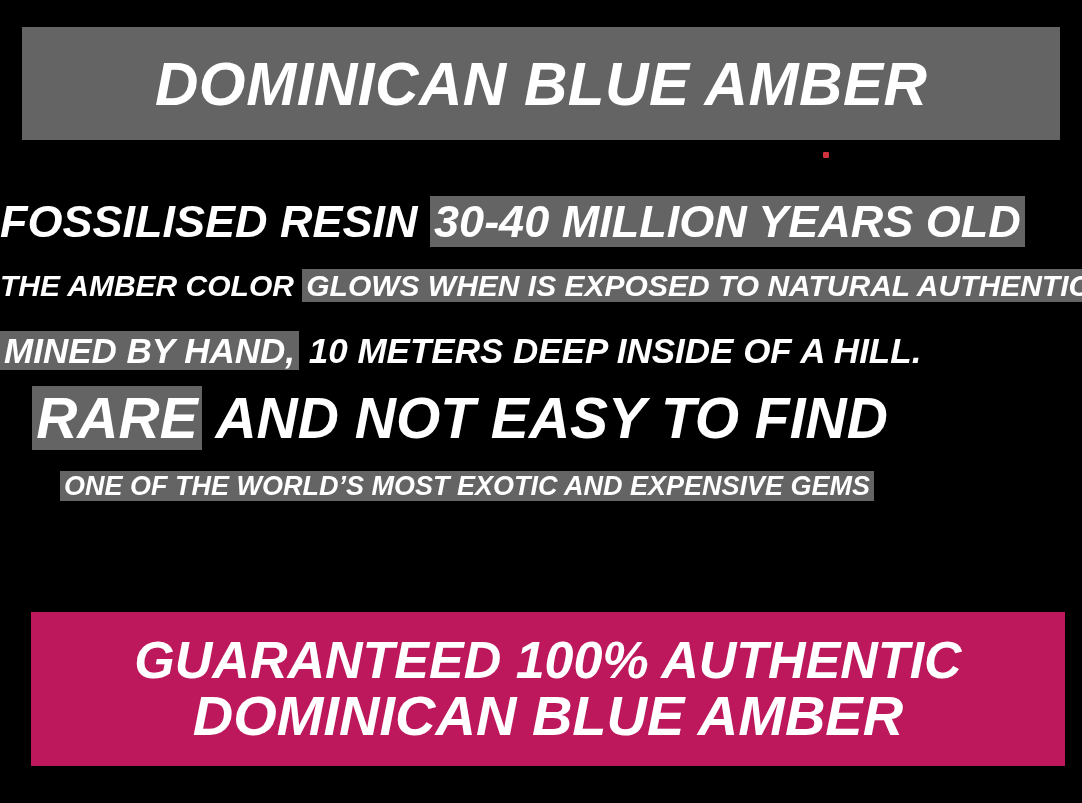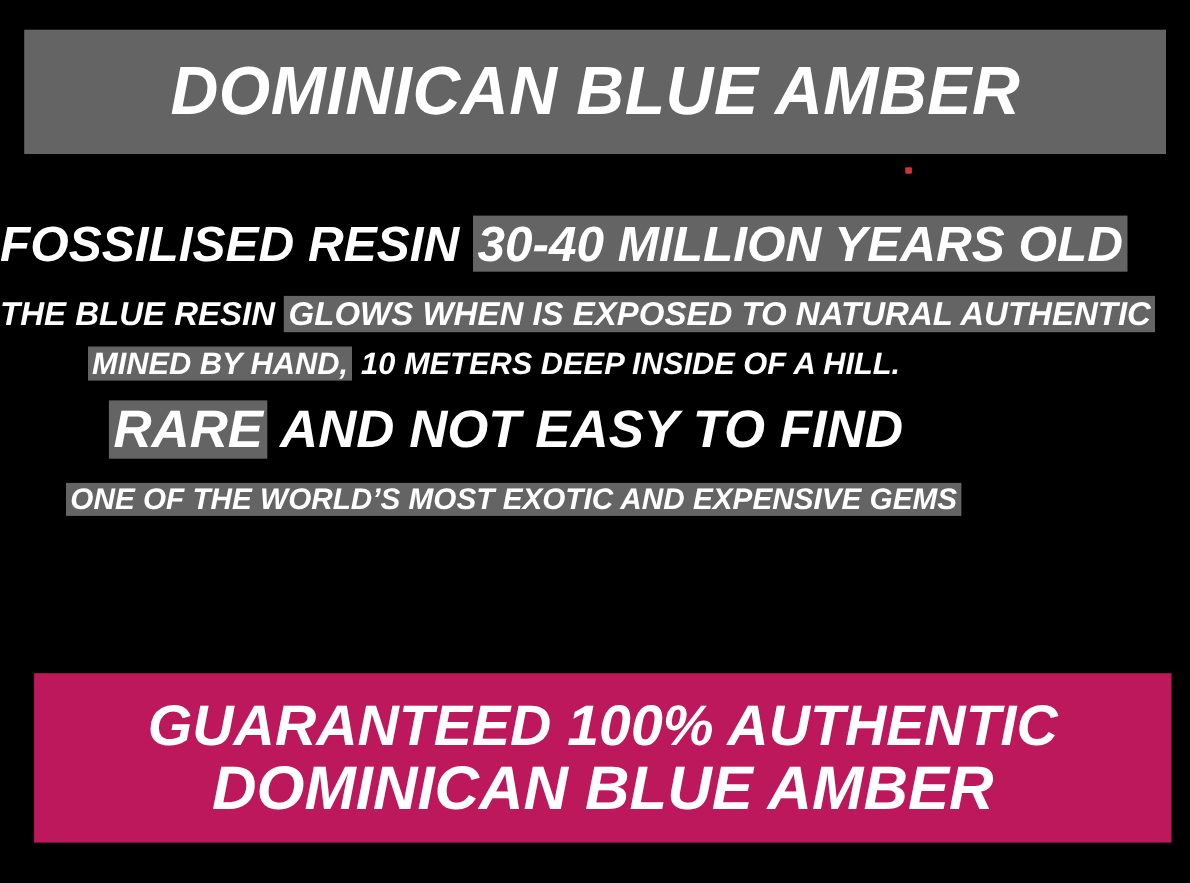--- a/index.html
+++ b/index.html
@@ -89,27 +89,27 @@
     padding-right: 20px;
     margin-top: 14px;
   }
   .line-2 {
     font-size: 30px;
     text-align: right;
     padding-right: 18px;
     margin-top: 27px;
   }
   .line-3 {
-    font-size: 28px;
+    font-size: 35px;
     text-align: center;
-    margin-top: 16px;
+    margin-top: 32px;
     padding-right: 36px;
   }
   .line-4 {
-    font-size: 48px;
+    font-size: 57px;
     text-align: center;
     margin-top: 22px;
     padding-right: 14px;
   }
   .line-5 {
     font-size: 27px;
     text-align: center;
     margin-top: 26px;
   }
 
@@ -147,21 +147,21 @@
 
   <div class="red-dot"></div>
 
   <div class="mid">
 
     <div class="line line-1">
       <span class="plain">FOSSILISED RESIN </span><span class="hl">30-40 MILLION YEARS OLD</span>
     </div>
 
     <div class="line line-2">
-      <span class="plain">THE BLUE RESIN </span><span class="hl">GLOWS WHEN IS EXPOSED TO NATURAL AUTHENTIC</span>
+      <span class="plain">THE AMBER COLOR </span><span class="hl">GLOWS WHEN IS EXPOSED TO NATURAL AUTHENTIC</span>
     </div>
 
     <div class="line line-3">
       <span class="hl">MINED BY HAND,</span><span class="plain"> 10 METERS DEEP INSIDE OF A HILL.</span>
     </div>
 
     <div class="line line-4">
       <span class="hl">RARE</span><span class="plain"> AND NOT EASY TO FIND</span>
     </div>
 

